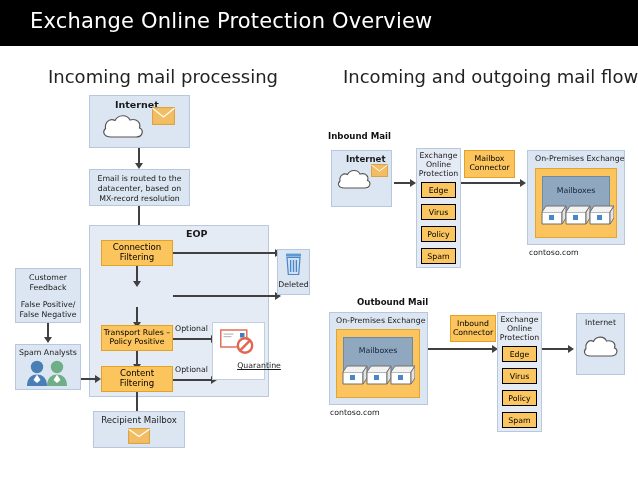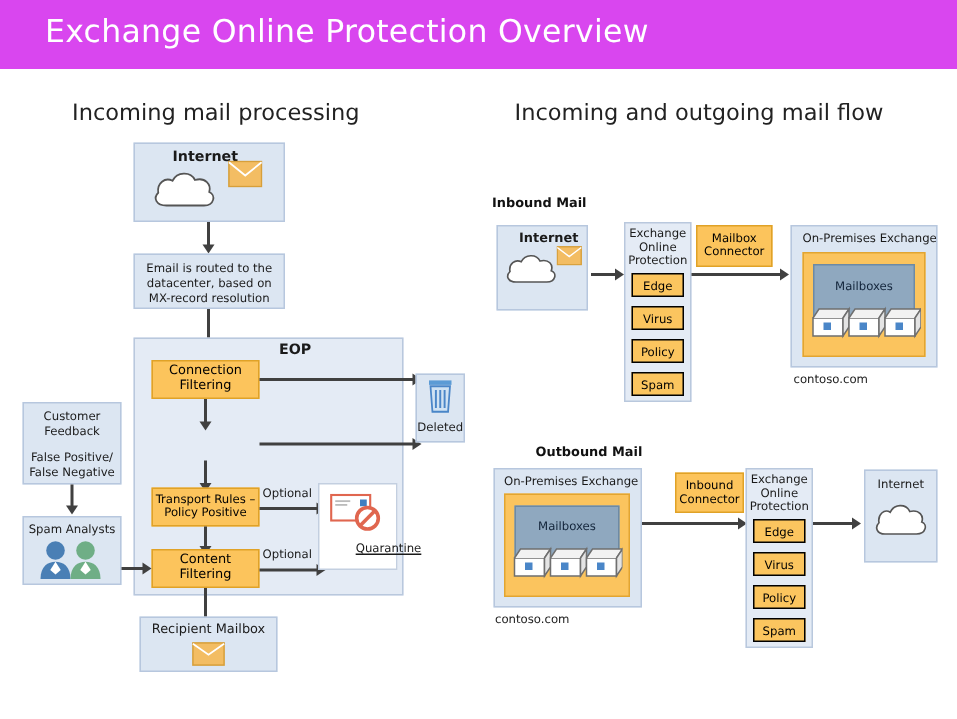--- a/index.html
+++ b/index.html
@@ -7,31 +7,31 @@
     width:638px;height:479px;overflow:hidden;
     background:#ffffff;
     font-family:"DejaVu Sans","Liberation Sans",sans-serif;
     -webkit-font-smoothing:antialiased;
   }
   #root{position:relative;width:638px;height:479px;}
 
   
   .header{
     position:absolute;left:0;top:0;width:638px;height:46px;
-    background:#d946ef;
+    background:#000000;
   }
   .header-title{
     position:absolute;left:30px;top:9px;
     font-size:21px;color:#ffffff;font-weight:400;letter-spacing:.2px;
     white-space:nowrap;
   }
 
   
   .caption{
-    position:absolute;font-size:15px;color:#222;white-space:nowrap;
+    position:absolute;font-size:18px;color:#222;white-space:nowrap;
   }
   #cap-left{left:48px;top:66px;}
   #cap-right{left:343px;top:66px;}
 
   
   .blue-box{
     position:absolute;box-sizing:border-box;
     background:#dce6f2;border:1px solid #b7c7de;
   }
   .blue-box-light{

